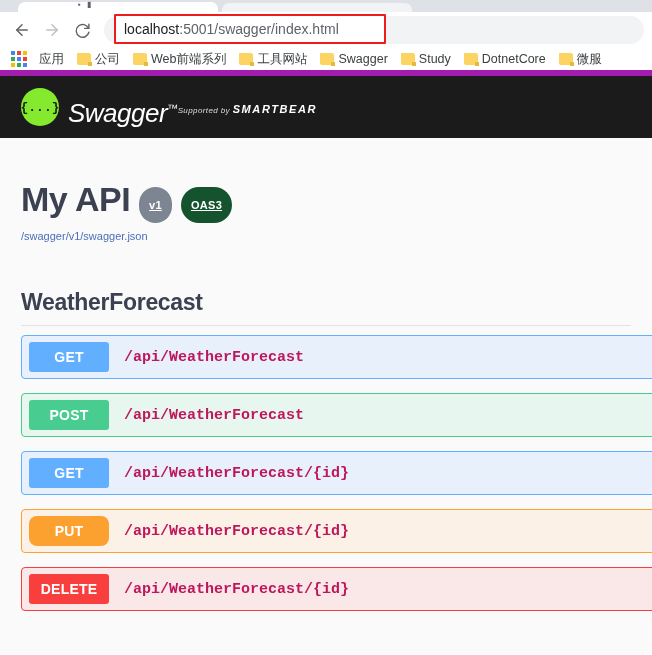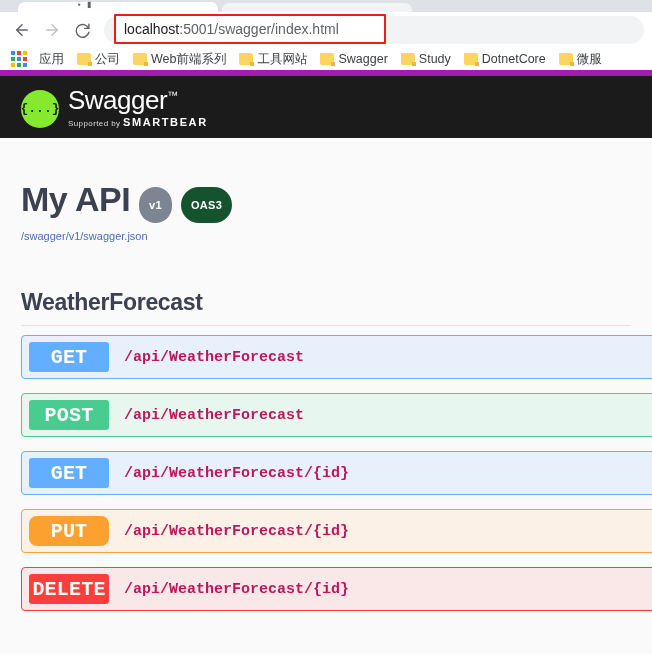--- a/index.html
+++ b/index.html
@@ -159,21 +159,21 @@
     border-radius: 50%;
     background: #85ea2d;
     display: flex;
     align-items: center;
     justify-content: center;
     font-family: "Liberation Mono", monospace;
     font-size: 13px;
     font-weight: bold;
     color: #1b1b1b;
   }
-  .logo-text { display: flex; flex-direction: column; }
+  .logo-text { display: flex; flex-direction: row; font-style: italic; }
   .logo-word {
     font-size: 26px;
     color: #ffffff;
     letter-spacing: -0.5px;
     line-height: 1;
     font-weight: 400;
   }
   .logo-word sup { font-size: 11px; vertical-align: super; }
   .logo-sub {
     font-size: 8px;
@@ -195,20 +195,21 @@
   }
   .badge-ver, .badge-oas {
     font-size: 11px;
     font-weight: bold;
     color: #ffffff;
     border-radius: 57px;
     padding: 12px 10px;
     letter-spacing: 0.3px;
     position: relative;
     top: 4px;
+    text-decoration: underline;
   }
   .badge-ver { background: #7d8492; }
   .badge-oas { background: #14532d; }
 
   .api-url {
     display: block;
     margin-top: 11px;
     font-size: 11px;
     color: #4a6fb8;
     text-decoration: none;
@@ -236,28 +237,27 @@
     border-radius: 4px;
     border: 1px solid;
     padding-left: 7px;
     width: 720px;           
   }
   .op-method {
     width: 80px;
     height: 30px;
     border-radius: 3px;
     color: #ffffff;
-    font-size: 20px;
+    font-size: 14px;
     font-weight: bold;
     display: flex;
     align-items: center;
     justify-content: center;
     letter-spacing: 0.2px;
     flex: 0 0 auto;
-    font-family: Liberation Mono, monospace;
   }
   .op-path {
     margin-left: 15px;
     font-family: "Liberation Mono", monospace;
     font-size: 15px;
     color: #be185d;
     font-weight: bold;
   }
 
   .op.get    { background:#e8f0fb; border-color:#61affe; }

